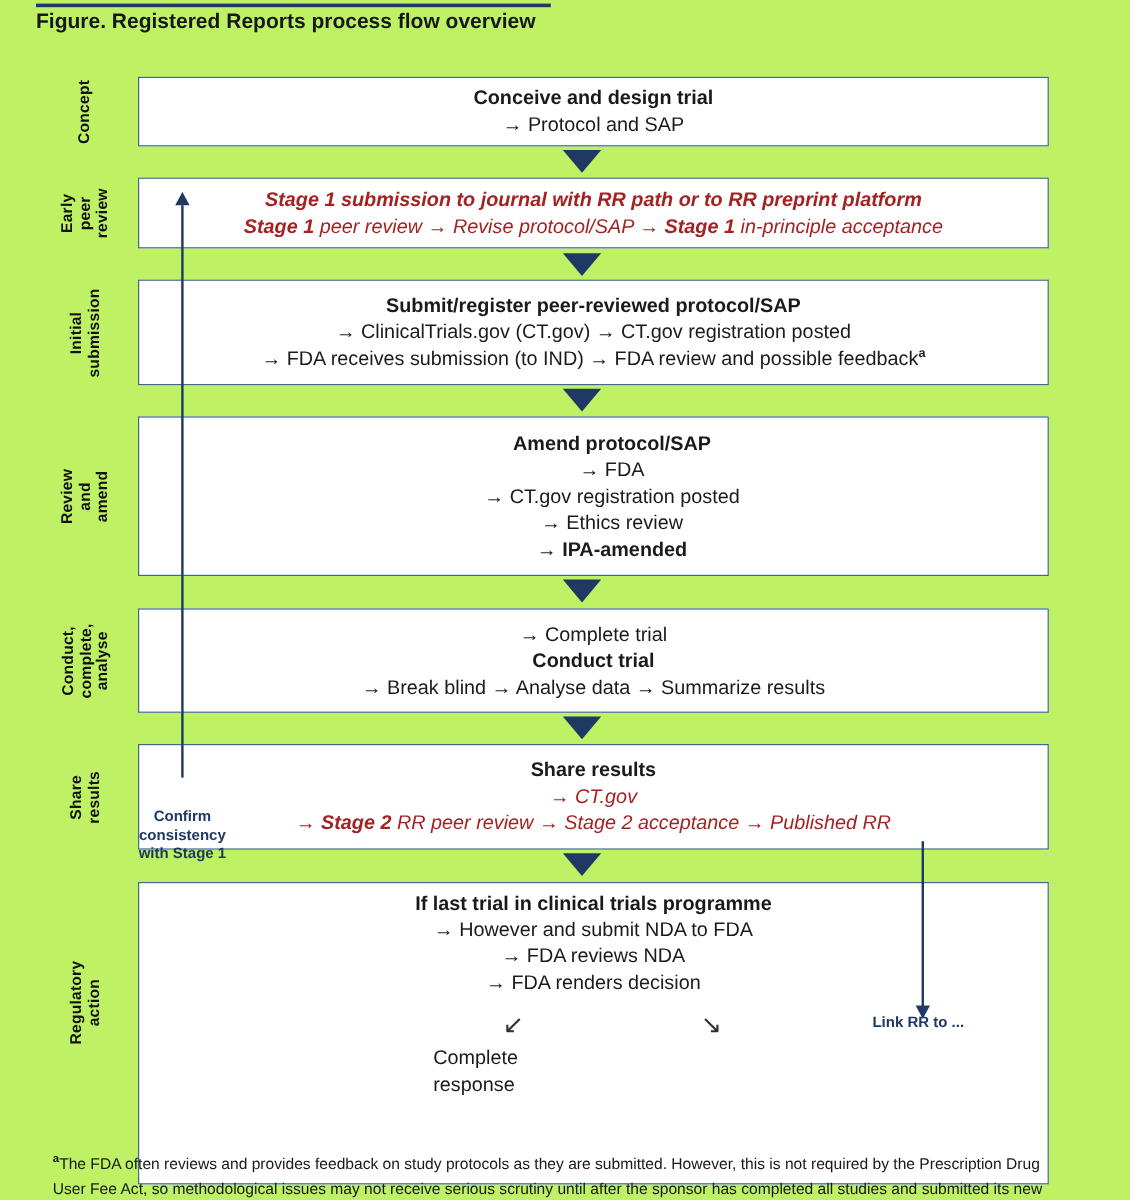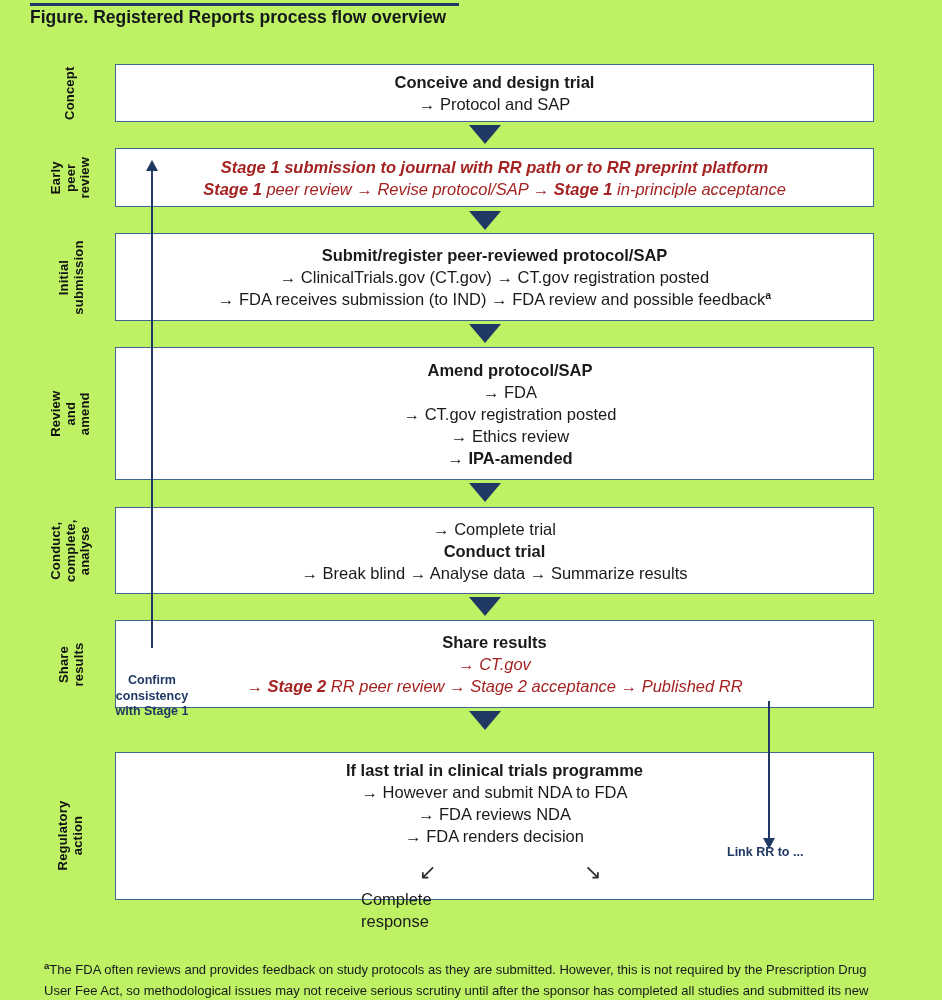--- a/index.html
+++ b/index.html
@@ -159,21 +159,21 @@
           <div class="line"><span class="r">→ </span><span class="b r">Stage 2</span><span class="r"> RR peer review → Stage 2 acceptance → Published RR</span></div>
         </div>
     </div>
   </div>
   <div class="flow-tri" style="top:711px;"></div>
 
   <div class="stage">
     <div class="side-label" style="top:735px;height:200px;">
       <span class="side-label-text">Regulatory action</span>
     </div>
-    <div class="box box7" style="top:752px;height:148px;">
+    <div class="box box7" style="top:735px;height:252px;">
       <div class="box-lines">
           <div class="line"><span class="b">If last trial in clinical trials programme</span></div>
           <div class="line"><span>→ However and submit NDA to FDA</span></div>
           <div class="line"><span>→ FDA reviews NDA</span></div>
           <div class="line"><span>→ FDA renders decision</span></div>
         </div>
       <span class="branch-glyph" style="left:303px;top:108px;">↙</span>
       <span class="branch-glyph" style="left:468px;top:108px;">↘</span>
       <div class="branch-left">Complete
 response</div>

